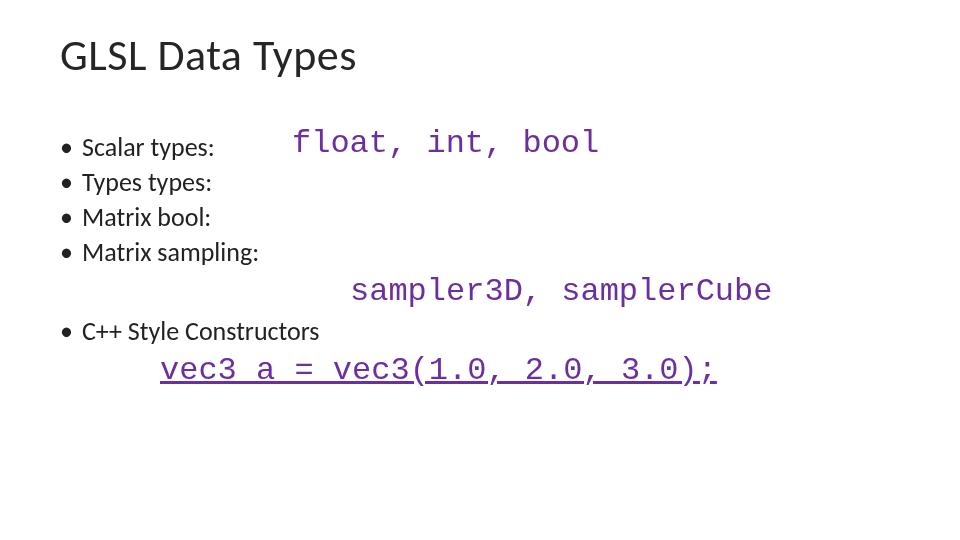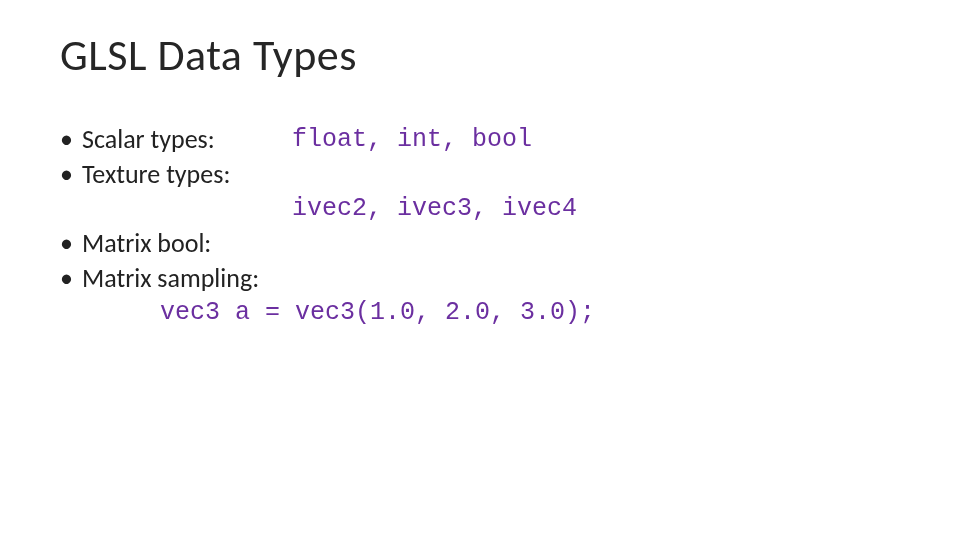--- a/index.html
+++ b/index.html
@@ -43,59 +43,64 @@
   .label-col {
     flex: 0 0 210px;
   }
   .label-col-wide {
     flex: 0 0 auto;
   }
   .code {
     font-family: Consolas, "Courier New", monospace;
     color: #6b2fa0;
     white-space: pre;
-    font-size: 25px;
+    font-size: 32px;
   }
   .code-indent {
     margin-left: 232px;
   }
   .code-indent-sampler {
     margin-left: 290px;
   }
   .ctor-line {
     margin-left: 100px;
+    text-decoration: underline;
   }
 </style>
 </head>
 <body>
 
 <div class="slide">
 
   <h1 class="title">GLSL Data Types</h1>
 
   <div class="body">
 
     <div class="bullet-row">
       <span class="bullet-mark"></span>
       <span class="label-col">Scalar types:</span>
       <span class="code">float, int, bool</span>
     </div>
 
     <div class="bullet-row">
       <span class="bullet-mark"></span>
-      <span class="label-col">Texture types:</span>
+      <span class="label-col">Types types:</span>
     </div>
-    <div class="code code-indent">ivec2, ivec3, ivec4</div>
 
     <div class="bullet-row">
       <span class="bullet-mark"></span>
       <span class="label-col">Matrix bool:</span>
     </div>
 
     <div class="bullet-row">
       <span class="bullet-mark"></span>
       <span class="label-col-wide">Matrix sampling: </span>
     </div>
+    <div class="code code-indent-sampler">sampler3D, samplerCube</div>
 
+    <div class="bullet-row">
+      <span class="bullet-mark"></span>
+      <span>C++ Style Constructors</span>
+    </div>
     <div class="code ctor-line">vec3 a = vec3(1.0, 2.0, 3.0);</div>
 
   </div>
 </div>
 
 </body></html>

